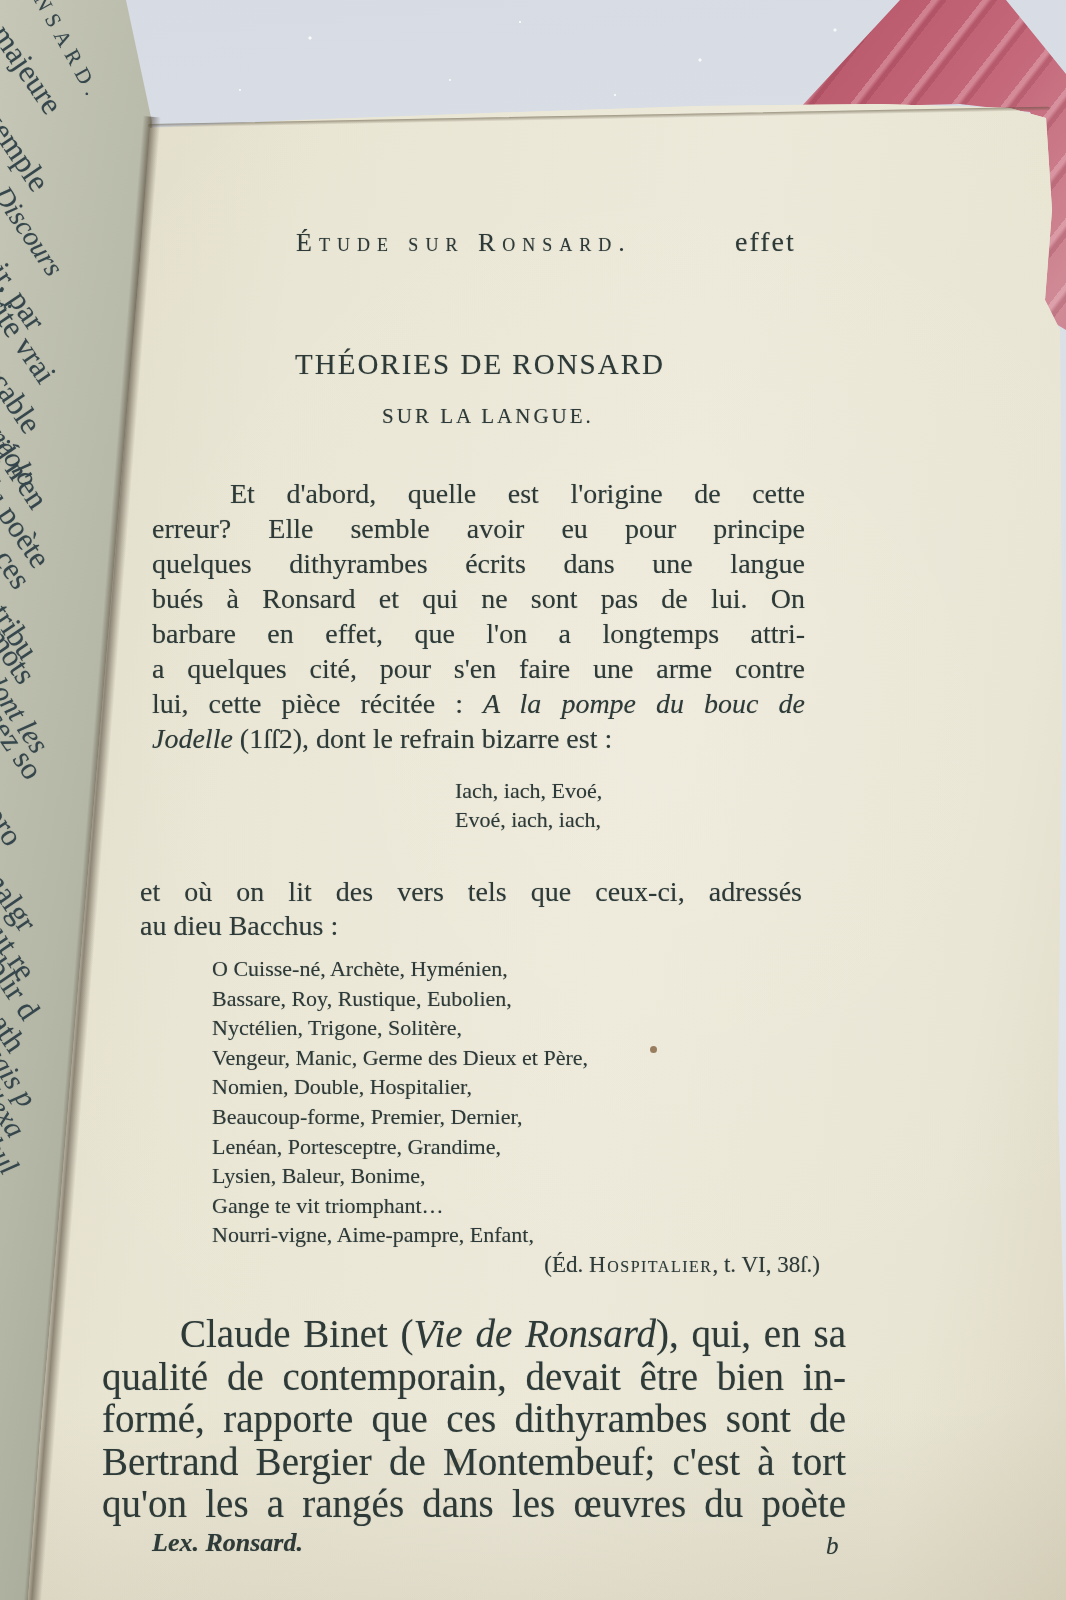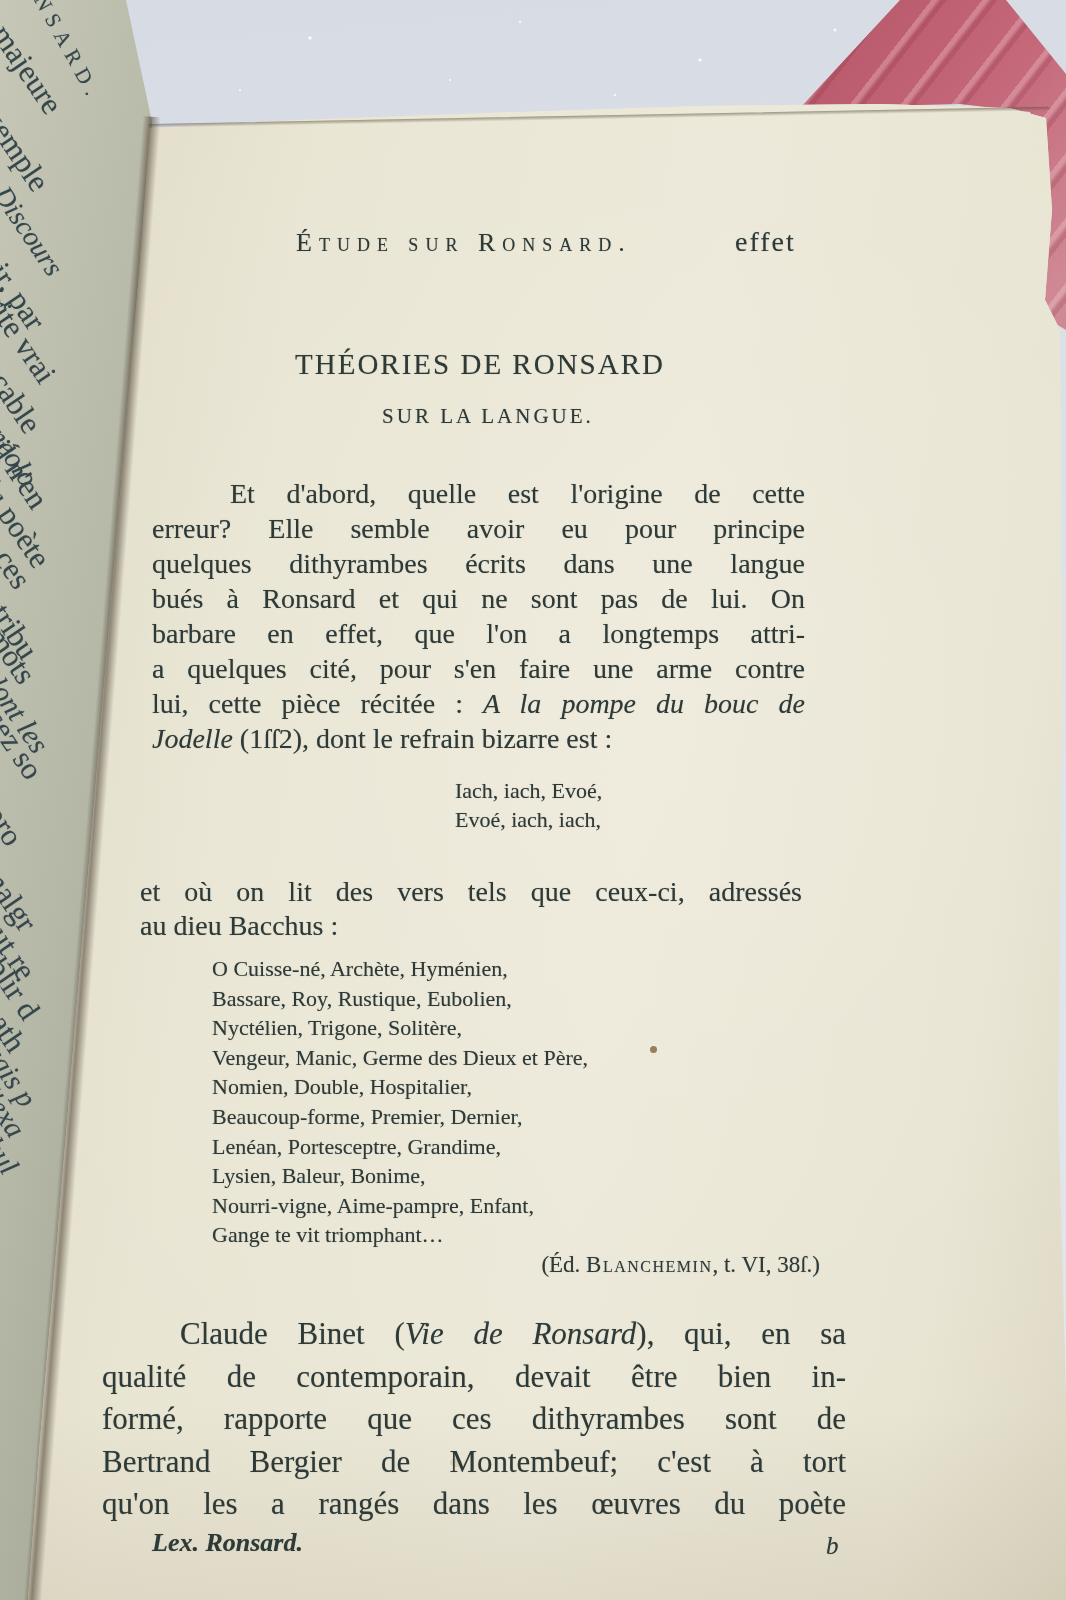--- a/index.html
+++ b/index.html
@@ -86,21 +86,21 @@
   .block .tline{white-space:normal;}
   .just .tline{text-align:justify;text-align-last:justify;}
   .just .tline.noj{text-align-last:left;}
   .ifirst .tline:first-child{text-indent:42px;margin-left:36px;}
   #para1{left:152px;top:476px;width:653px;font-size:28px;line-height:35px;}
   #refrain{left:455px;top:776px;font-size:22px;line-height:29px;}
   #para2{left:140px;top:864px;width:662px;font-size:28px;line-height:34px;margin-top:11px;}
   #verse{left:212px;top:954px;font-size:22px;line-height:29.6px;}
   #citation{left:398px;top:1252px;width:422px;font-size:23px;}
   #citation .tline{text-align:right;}
-  #para3{left:102px;top:1313px;width:744px;font-size:31px;line-height:42.5px;}
+  #para3{left:102px;top:1313px;width:744px;font-size:39px;line-height:42.5px;}
   #footer-left{left:152px;top:1528px;font-size:26px;font-style:italic;font-weight:600;}
   #footer-right{left:826px;top:1532px;font-size:25px;font-style:italic;}
   .i{font-style:italic;}
   .sc{font-variant:small-caps;letter-spacing:1.5px;}
 </style>
 </head>
 <body>
 
 <div id="stage">
   <div id="red-cover"></div>
@@ -167,26 +167,26 @@
 
     <div id="verse" class="block">
         <div class="tline"><span>O Cuisse-né, Archète, Hyménien,</span></div>
         <div class="tline"><span>Bassare, Roy, Rustique, Eubolien,</span></div>
         <div class="tline"><span>Nyctélien, Trigone, Solitère,</span></div>
         <div class="tline"><span>Vengeur, Manic, Germe des Dieux et Père,</span></div>
         <div class="tline"><span>Nomien, Double, Hospitalier,</span></div>
         <div class="tline"><span>Beaucoup-forme, Premier, Dernier,</span></div>
         <div class="tline"><span>Lenéan, Portesceptre, Grandime,</span></div>
         <div class="tline"><span>Lysien, Baleur, Bonime,</span></div>
+        <div class="tline"><span>Gange te vit triomphant…</span></div>
         <div class="tline"><span>Nourri-vigne, Aime-pampre, Enfant,</span></div>
-        <div class="tline"><span>Gange te vit triomphant…</span></div>
       </div>
 
     <div id="citation" class="block">
-        <div class="tline"><span>(Éd. </span><span class="sc">Blanchemin</span><span>, t. VI, 38ſ.)</span></div>
+        <div class="tline"><span>(Éd. </span><span class="sc">Hospitalier</span><span>, t. VI, 38ſ.)</span></div>
       </div>
 
     <div id="para3" class="block just ifirst">
         <div class="tline"><span>Claude Binet (</span><span class="i">Vie de Ronsard</span><span>), qui, en sa</span></div>
         <div class="tline"><span>qualité de contemporain, devait être bien in-</span></div>
         <div class="tline"><span>formé, rapporte que ces dithyrambes sont de</span></div>
         <div class="tline"><span>Bertrand Bergier de Montembeuf; c'est à tort</span></div>
         <div class="tline"><span>qu'on les a rangés dans les œuvres du poète</span></div>
       </div>
 

